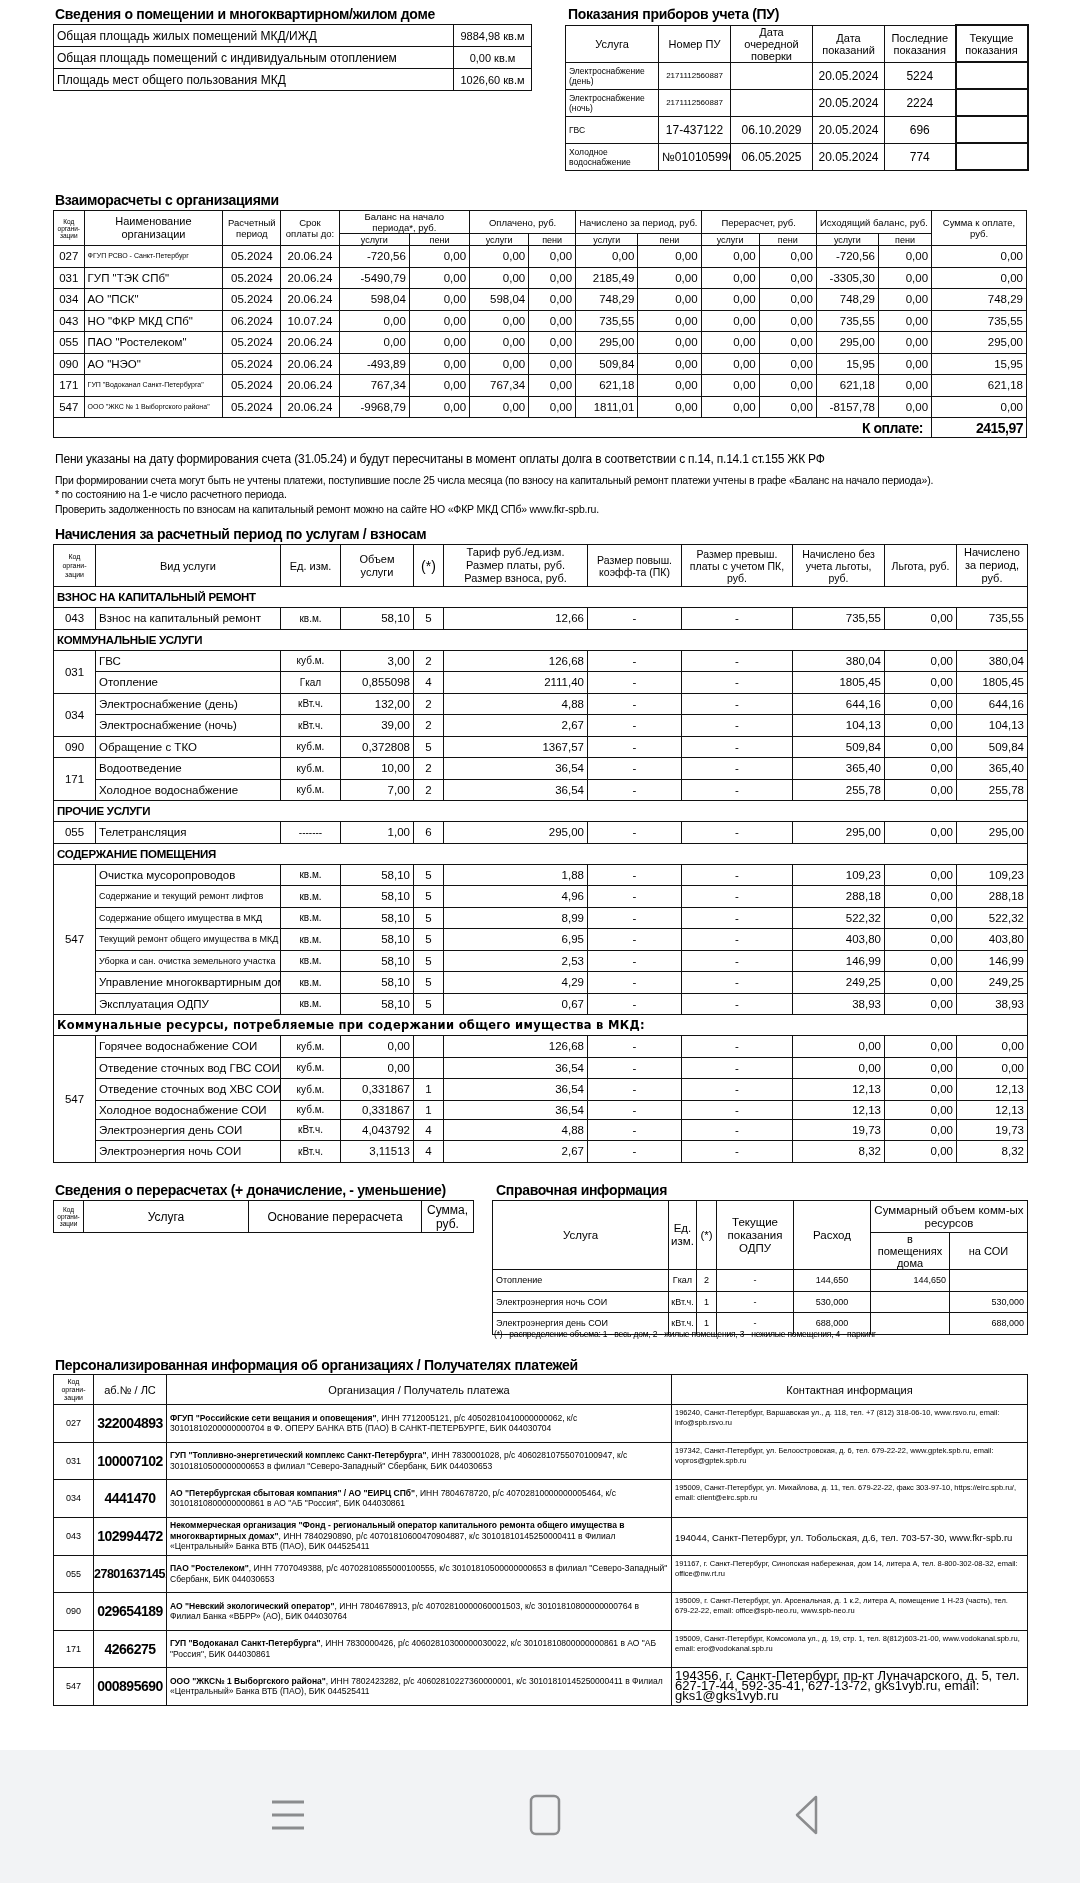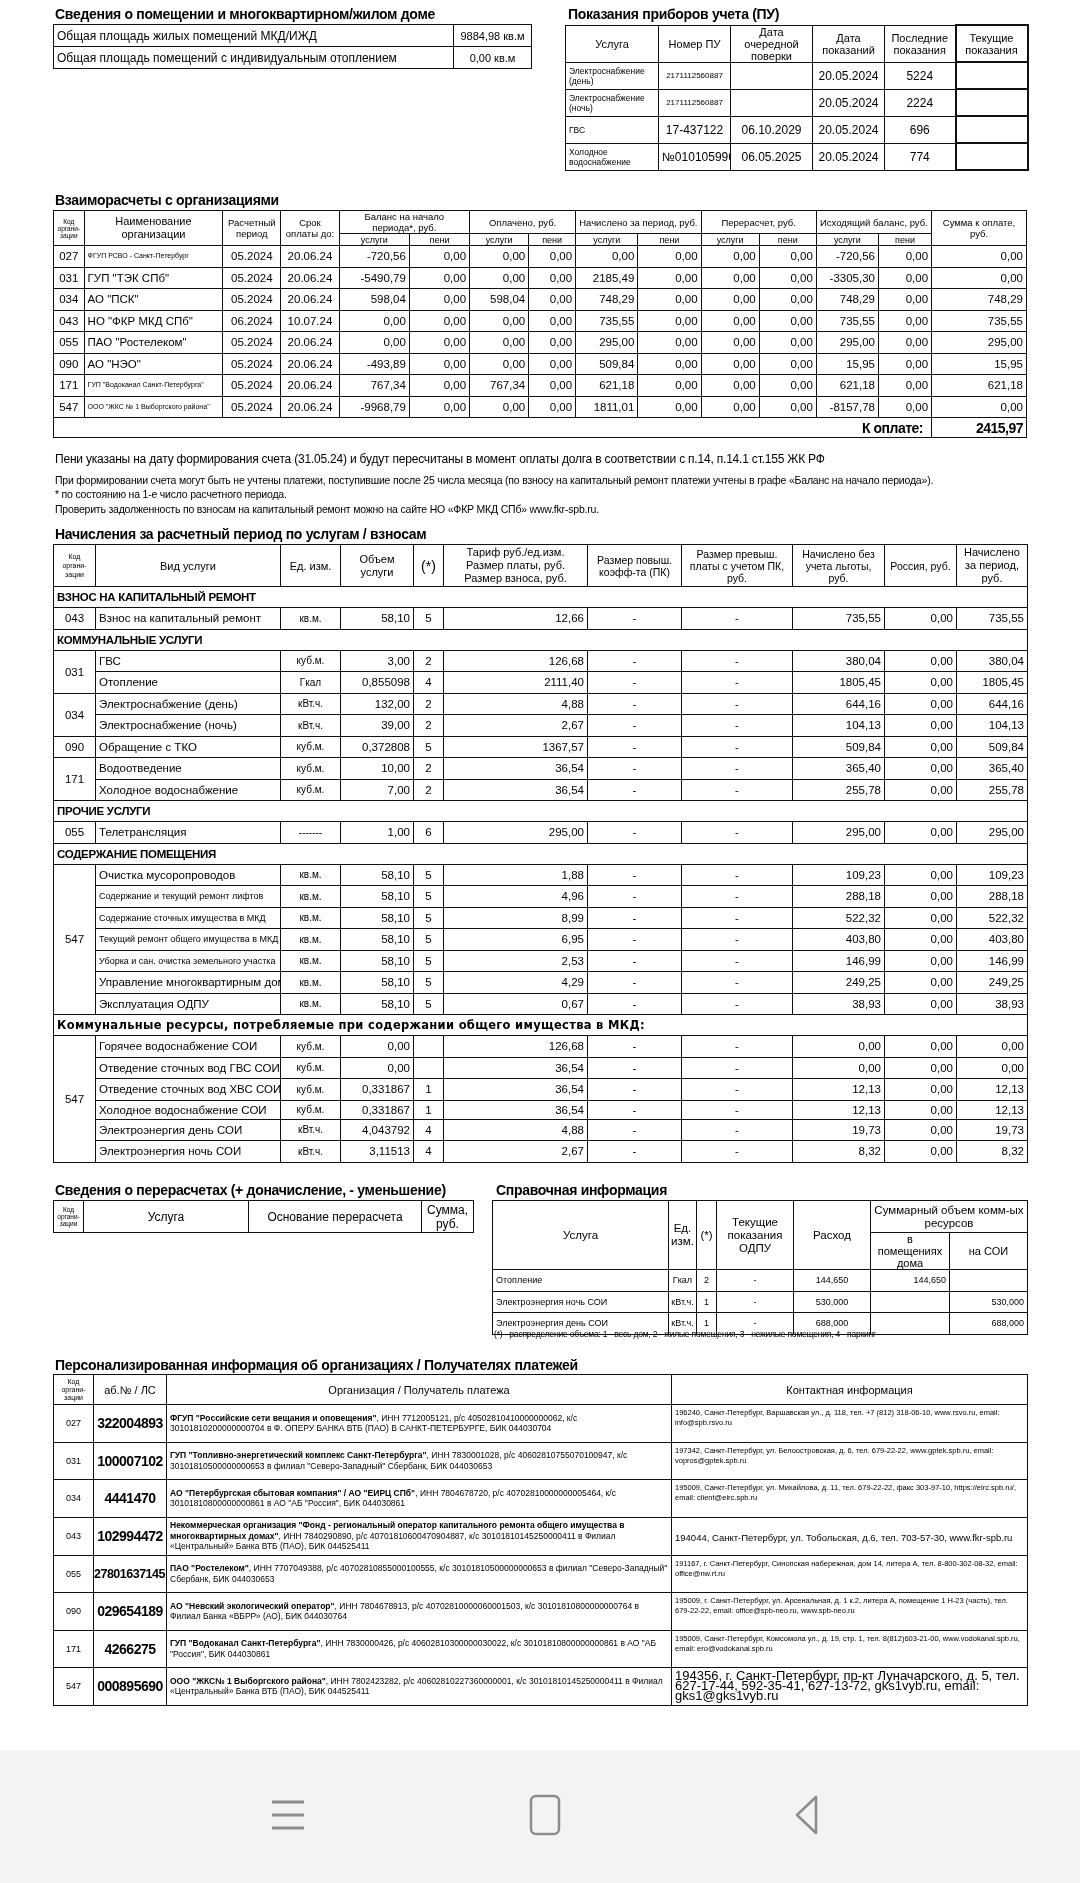--- a/index.html
+++ b/index.html
@@ -29,20 +29,24 @@
         <col style="width:78px">
       </colgroup>
     <tbody id="property-body">
         <tr style="height:22px">
           <td class="l">Общая площадь жилых помещений МКД/ИЖД</td>
           <td class="c" style="font-size:11px">9884,98 кв.м</td>
         </tr>
         <tr style="height:22px">
           <td class="l">Общая площадь помещений с индивидуальным отоплением</td>
           <td class="c" style="font-size:11px">0,00 кв.м</td>
+        </tr>
+        <tr style="height:22px">
+          <td class="l">Площадь мест общего пользования МКД</td>
+          <td class="c" style="font-size:11px">1026,60 кв.м</td>
         </tr>
       </tbody>
   </table>
 
   <h2 style="left:568px;top:6px">Показания приборов учета (ПУ)</h2>
   <table style="left:565px;top:24px;width:462px">
     <colgroup>
         <col style="width:93px">
         <col style="width:72px">
         <col style="width:82px">
@@ -309,21 +313,21 @@
         <tr style="height:42px;font-size:11px">
           <th class="c wrap" style="font-size:7px;line-height:9px">Код органи-зации</th>
           <th class="c wrap" style="">Вид услуги</th>
           <th class="c wrap" style="">Ед. изм.</th>
           <th class="c wrap" style="line-height:13px">Объем услуги</th>
           <th class="c wrap" style="font-size:14px">(*)</th>
           <th class="c wrap" style="line-height:13px">Тариф руб./ед.изм. Размер платы, руб. Размер взноса, руб.</th>
           <th class="c wrap" style="font-size:10.5px;line-height:12px">Размер повыш. коэфф-та (ПК)</th>
           <th class="c wrap" style="font-size:10.5px;line-height:12px">Размер превыш. платы с учетом ПК, руб.</th>
           <th class="c wrap" style="font-size:10.5px;line-height:12px">Начислено без учета льготы, руб.</th>
-          <th class="c wrap" style="font-size:10.5px">Россия, руб.</th>
+          <th class="c wrap" style="font-size:10.5px">Льгота, руб.</th>
           <th class="c wrap" style="line-height:13px">Начислено за период, руб.</th>
         </tr>
       </thead>
     <tbody id="charges-body">
         <tr class="sec" style="height:21px">
           <td colspan="11" class="l" style="">ВЗНОС НА КАПИТАЛЬНЫЙ РЕМОНТ</td>
         </tr>
         <tr style="height:21.5px;font-size:11.5px">
           <td rowspan="1" class="c">043</td>
           <td class="l" style="">Взнос на капитальный ремонт</td>
@@ -466,21 +470,21 @@
           <td class="r">58,10</td>
           <td class="c">5</td>
           <td class="r">4,96</td>
           <td class="c">-</td>
           <td class="c">-</td>
           <td class="r">288,18</td>
           <td class="r">0,00</td>
           <td class="r">288,18</td>
         </tr>
         <tr style="height:21.5px;font-size:11.5px">
-          <td class="l" style="font-size:9px">Содержание сточных имущества в МКД</td>
+          <td class="l" style="font-size:9px">Содержание общего имущества в МКД</td>
           <td class="c" style="font-size:10px">кв.м.</td>
           <td class="r">58,10</td>
           <td class="c">5</td>
           <td class="r">8,99</td>
           <td class="c">-</td>
           <td class="c">-</td>
           <td class="r">522,32</td>
           <td class="r">0,00</td>
           <td class="r">522,32</td>
         </tr>

